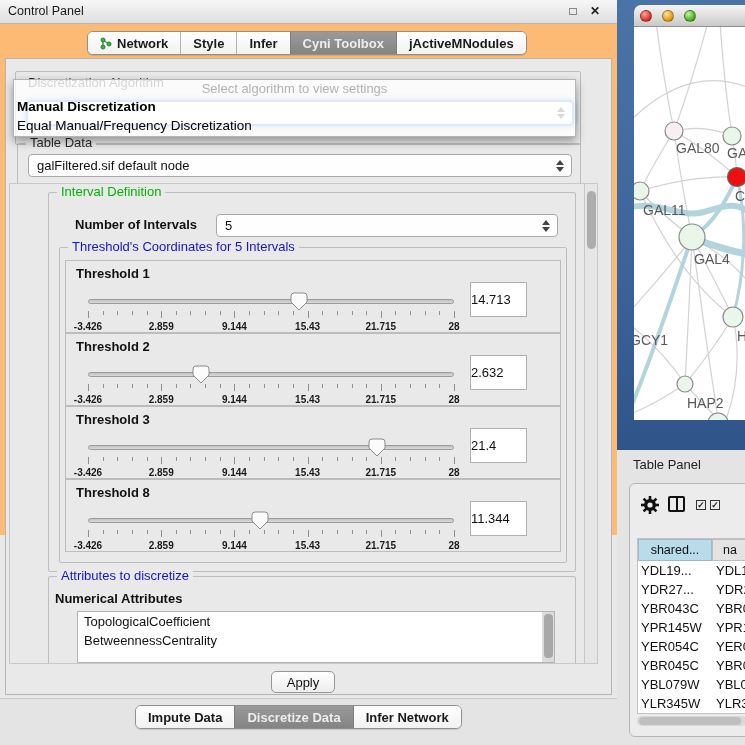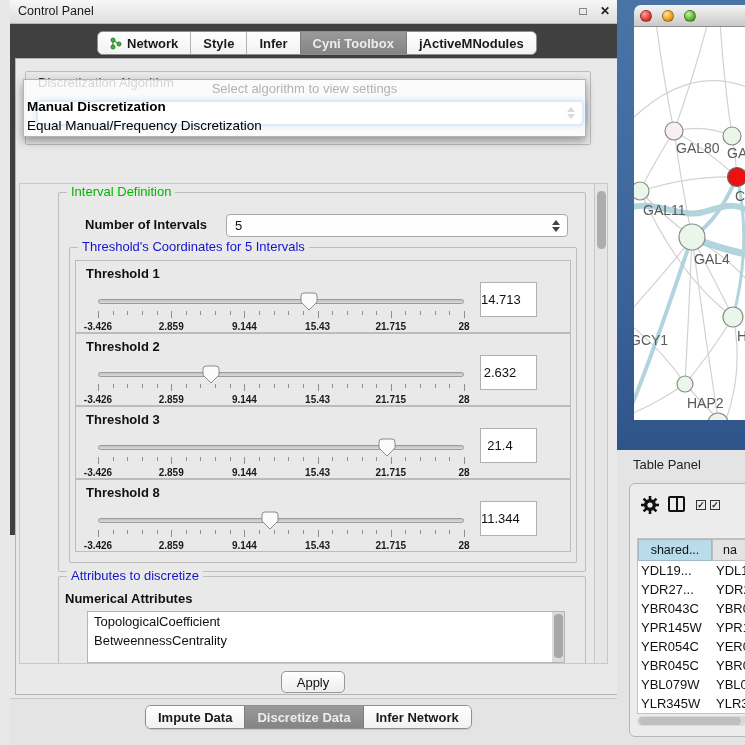--- a/index.html
+++ b/index.html
@@ -1,20 +1,20 @@
 <!DOCTYPE html>
 <html><head>
 <meta charset="utf-8">
 <style>
   * { margin:0; padding:0; box-sizing:border-box; }
   html,body { width:745px; height:745px; }
   body { font-family:"Liberation Sans", sans-serif; font-size:13px; background:#e8e8e8; position:relative; overflow:hidden; color:#111; }
 
   
-  .left-panel { position:absolute; left:0; top:0; width:617px; height:535px; background:#404040;margin-left:10px; }
+  .left-panel { position:absolute; left:0; top:0; width:617px; height:535px; background:#fdba74; }
   .titlebar { position:absolute; left:0; top:0; width:617px; height:24px;
     background:linear-gradient(180deg,#f7f7f7,#dedede); border-bottom:1px solid #b6b6b6; }
   .titlebar .tb-title { position:absolute; left:8px; top:4px; font-size:12.5px; color:#1a1a1a; }
   .tb-btn { position:absolute; top:3px; width:16px; height:16px; text-align:center; line-height:16px; font-size:12px; color:#222; cursor:default; }
   .tb-float { right:36px; }
   .tb-close { right:14px; font-weight:bold; }
 
   .tabgroup { position:absolute; display:flex; height:24px; border:1px solid #8f8f8f; border-radius:6px; overflow:hidden; background:#fff; box-shadow:0 1px 1px rgba(0,0,0,0.12); }
   .tab { display:flex; align-items:center; gap:5px; padding:0 12px; font-size:13px; font-weight:bold; color:#1a1a1a;
     background:linear-gradient(180deg,#ffffff,#f1f1f1); white-space:nowrap; }
@@ -65,21 +65,21 @@
   .thr-title { position:absolute; left:10px; top:5px; font-weight:bold; font-size:13px; }
   .slider-area { position:absolute; left:22px; top:30px; width:366px; height:40px; }
   .track { position:absolute; left:0; top:8px; width:100%; height:5px; border:1px solid #9b9b9b; border-radius:3px; background:linear-gradient(180deg,#c2c2c2,#dadada); }
   .thumb-wrap { position:absolute; top:1px; width:18px; height:19px; margin-left:-9px; }
   .ticks { position:absolute; left:0; top:20px; width:100%; height:8px; }
   .tick { position:absolute; top:0; width:1px; height:4px; background:#8f8f8f; }
   .tick.major { height:7px; }
   .scale-labels { position:absolute; left:0; top:30px; width:100%; height:12px; font-size:10px; font-weight:bold; color:#1a1a1a;padding-left:16px; }
   .scale-labels span { position:absolute; transform:translateX(-50%); white-space:nowrap; }
   .value-box { position:absolute; left:404px; top:21px; width:57px; height:35px; background:#fff; border:1px solid #b0b0b0;
-    font-size:13px; text-align:center; line-height:33px; padding-right:17px; }
+    font-size:13px; text-align:left; line-height:33px; padding-right:17px; }
 
   .attr-group { left:38px; top:392px; width:528px; height:92px; }
   .attr-heading { position:absolute; left:6px; top:14px; font-weight:bold; font-size:13px; }
   .attr-list { position:absolute; left:28px; top:34px; width:478px; height:52px; background:#fff; border:1px solid #b4b4b4; overflow:hidden; }
   .attr-item { height:19px; line-height:19px; padding-left:6px; font-size:13px; color:#111; }
   .attr-scroll { position:absolute; right:0; top:0; width:12px; height:100%; background:#dcdcdc; }
   .attr-thumb { position:absolute; left:1.5px; top:2px; width:9px; height:44px; border-radius:4px; background:#a8a8a8; }
 
   .apply-btn { position:absolute; left:265px; top:612px; width:64px; height:22px; border:1px solid #979797; border-radius:5px;
     background:linear-gradient(180deg,#ffffff,#ededed); font-size:13px; font-family:"Liberation Sans",sans-serif; color:#111; }
@@ -164,20 +164,30 @@
           </span>
       </div>
     </div>
 
     <div class="popup">
       <div class="ph">Select algorithm to view settings</div>
       <div class="opt bold">Manual Discretization</div>
       <div class="opt">Equal Manual/Frequency Discretization</div>
     </div>
 
+    <div class="groupbox tabledata-group">
+      <span class="group-title">Table Data</span>
+      <div class="combo td-combo">
+        <span>galFiltered.sif default node</span>
+        <span class="spinner">
+            <span class="up"></span>
+            <span class="dn"></span>
+          </span>
+      </div>
+    </div>
 
     <div class="viewport">
 
       <div class="groupbox interval-group">
         <span class="group-title green">Interval Definition</span>
         <span class="num-label">Number of Intervals</span>
         <div class="combo num-combo">
           <span>5</span>
           <span class="spinner">
               <span class="up"></span>

